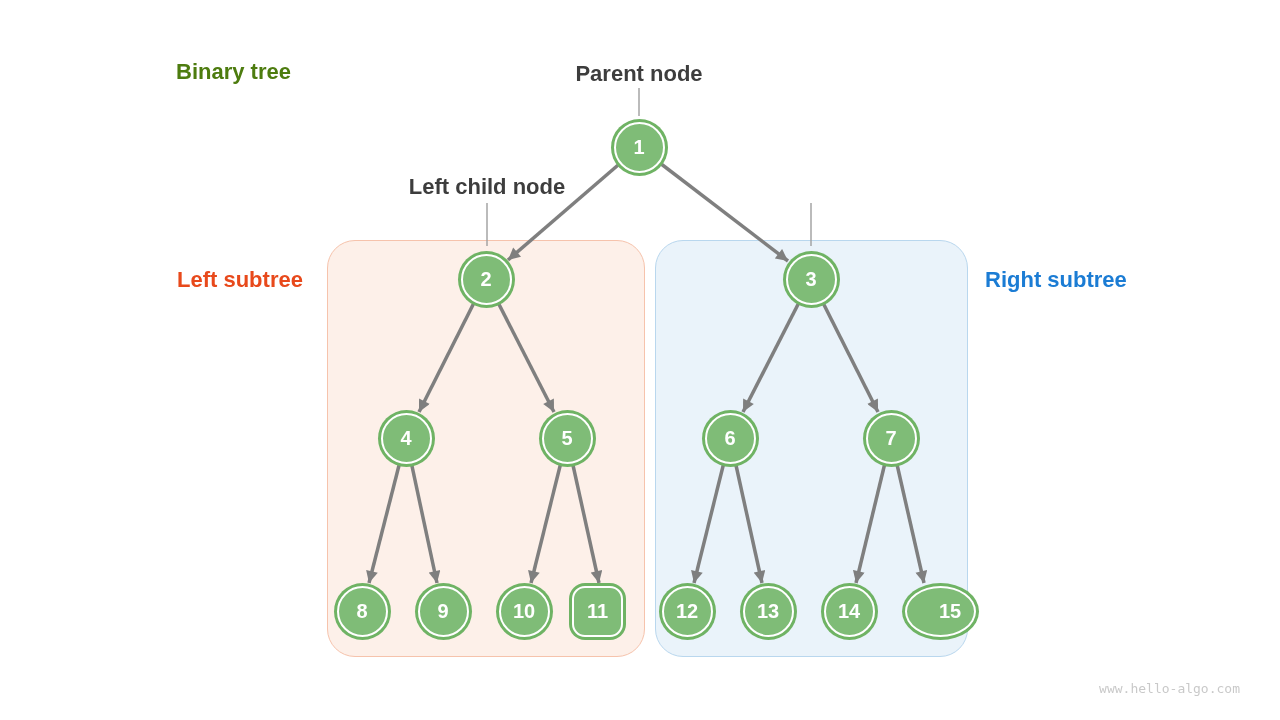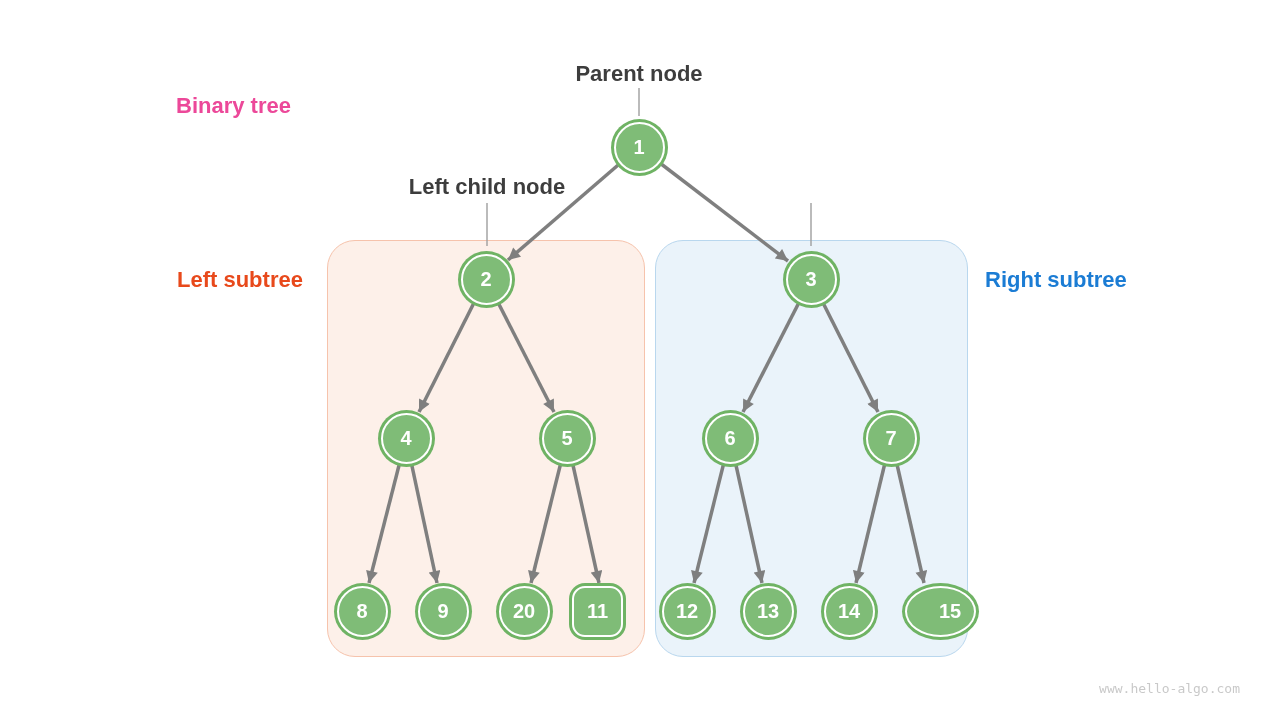--- a/index.html
+++ b/index.html
@@ -17,21 +17,21 @@
     position:absolute; z-index:3; width:47px; height:47px; border-radius:50%;
     background:#7fbc77; border:2px solid #ffffff; box-shadow:0 0 0 3px #6fb364;
     display:flex; align-items:center; justify-content:center;
     color:#ffffff; font-weight:bold; font-size:20px;
   }
   .lbl {
     position:absolute; z-index:4; font-weight:bold; font-size:22px;
     color:#3d3d3d; white-space:nowrap; line-height:25px;
   }
   .lbl.centered { transform:translateX(-50%); }
-  .lbl.green  { color:#ec4899;margin-top:34px; }
+  .lbl.green  { color:#4d7c0f; }
   .lbl.orange { color:#e8491b; }
   .lbl.blue   { color:#1b7cd4; }
   .watermark {
     position:absolute; right:40px; bottom:24px; z-index:4;
     font-family:"DejaVu Sans Mono", monospace; font-size:13px; color:#c9c9c9;
   }
 </style>
 </head>
 <body>
 
@@ -90,21 +90,21 @@
   <div class="node" style="left:865.5px; top:412.5px;">
       <span>7</span>
     </div>
   <div class="node" style="left:336.5px; top:585.5px;">
       <span>8</span>
     </div>
   <div class="node" style="left:417.5px; top:585.5px;">
       <span>9</span>
     </div>
   <div class="node" style="left:498.5px; top:585.5px;">
-      <span>20</span>
+      <span>10</span>
     </div>
   <div class="node" style="left:572px; top:585.5px;border-radius:13px;">
       <span>11</span>
     </div>
   <div class="node" style="left:661.5px; top:585.5px;">
       <span>12</span>
     </div>
   <div class="node" style="left:742.5px; top:585.5px;">
       <span>13</span>
     </div>

